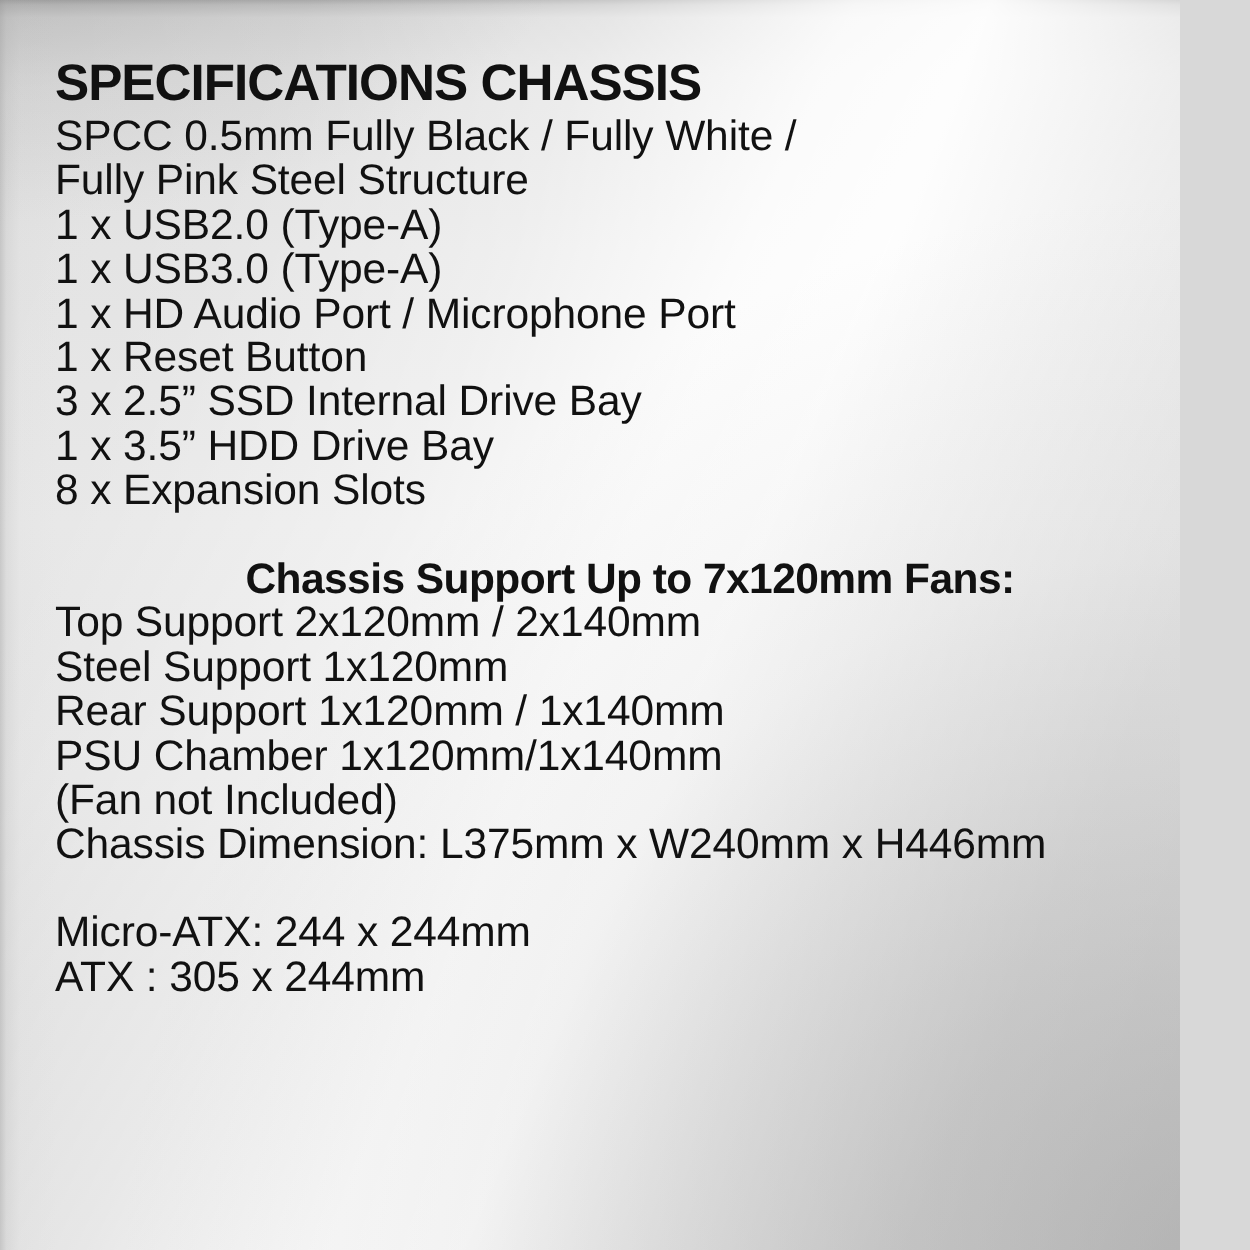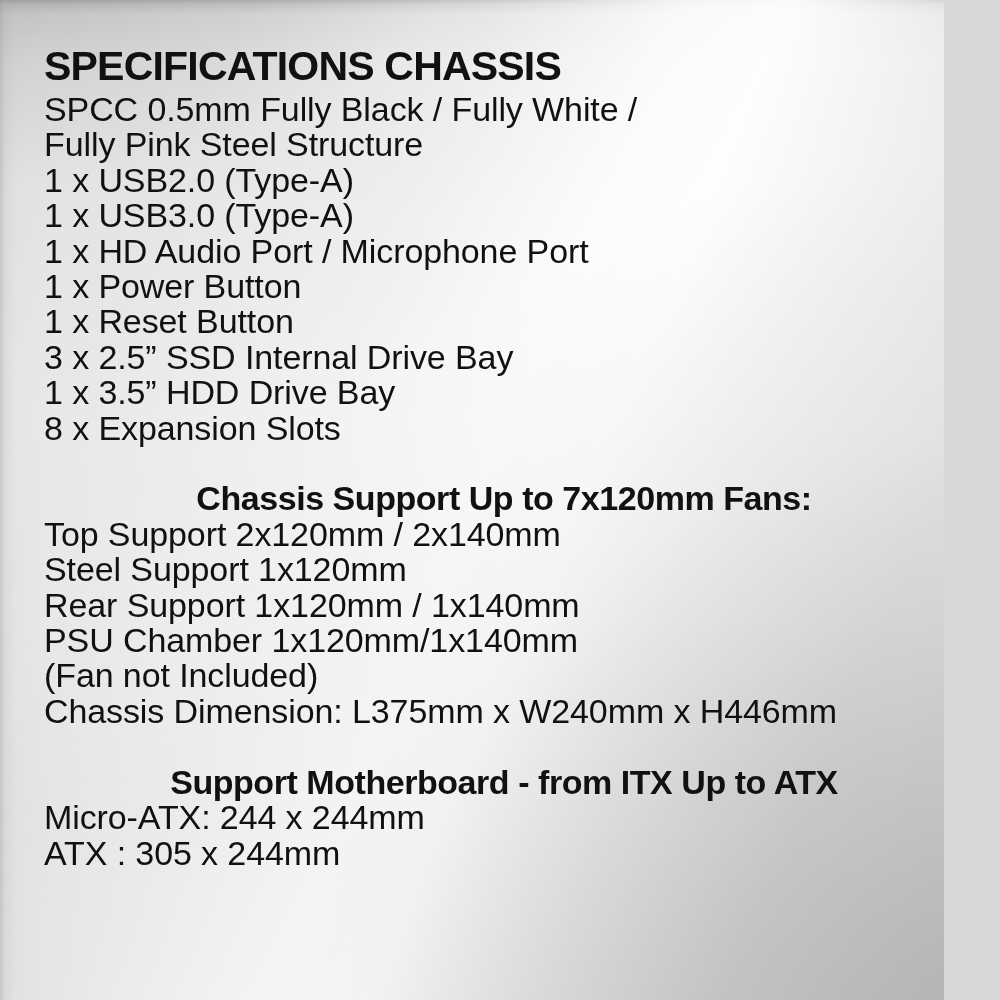--- a/index.html
+++ b/index.html
@@ -125,21 +125,20 @@
   <div class="content">
 
     <div class="line title">SPECIFICATIONS CHASSIS</div>
 
     <div>
       <div class="line">SPCC 0.5mm Fully Black / Fully White /</div>
       <div class="line">Fully Pink Steel Structure</div>
       <div class="line">1 x USB2.0 (Type-A)</div>
       <div class="line">1 x USB3.0 (Type-A)</div>
       <div class="line">1 x HD Audio Port / Microphone Port</div>
-      <div class="line">1 x Power Button</div>
       <div class="line">1 x Reset Button</div>
       <div class="line">3 x 2.5” SSD Internal Drive Bay</div>
       <div class="line">1 x 3.5” HDD Drive Bay</div>
       <div class="line">8 x Expansion Slots</div>
     </div>
 
     <div class="spacer"></div>
 
     <div>
       <div class="line heading">Chassis Support Up to 7x120mm Fans:</div>
@@ -147,19 +146,18 @@
       <div class="line">Steel Support 1x120mm</div>
       <div class="line">Rear Support 1x120mm / 1x140mm</div>
       <div class="line">PSU Chamber 1x120mm/1x140mm</div>
       <div class="line">(Fan not Included)</div>
       <div class="line">Chassis Dimension: L375mm x W240mm x H446mm</div>
     </div>
 
     <div class="spacer"></div>
 
     <div>
-      <div class="line heading">Support Motherboard - from ITX Up to ATX</div>
       <div class="line">Micro-ATX: 244 x 244mm</div>
       <div class="line">ATX : 305 x 244mm</div>
     </div>
 
   </div>
 </div>
 
 </body></html>

